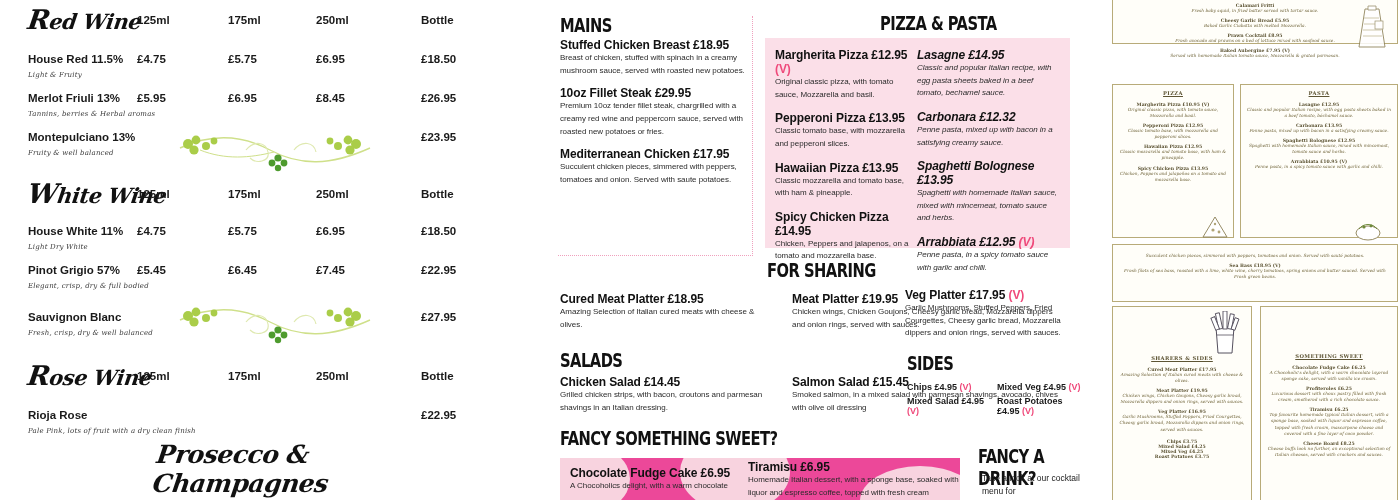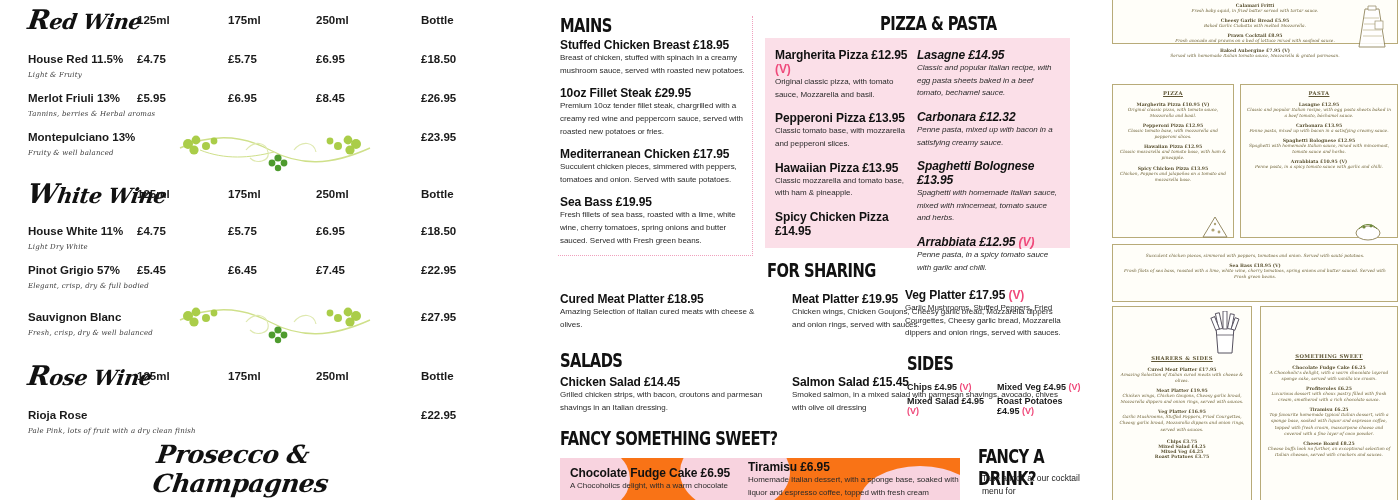--- a/index.html
+++ b/index.html
@@ -81,21 +81,21 @@
   .pp-left { left:10px; } .pp-right { left:152px;font-style:italic; }
   .pp-col .item { margin-bottom:10px; }
 
   #sharing-title { position:absolute; left:297px; top:259px; }
   #sharing-cols { position:absolute; left:90px; top:292px; width:510px; }
   #salads-title { position:absolute; left:90px; top:349px; }
   #salads-cols { position:absolute; left:90px; top:375px; width:510px; }
   #sweet-title { position:absolute; left:90px; top:427px; }
   #sweet-box {
     position:absolute; left:90px; top:458px; width:400px; height:42px;
-    background:#f97316; overflow:hidden;
+    background:#ec4899; overflow:hidden;
   }
   #sweet-box .blob {
     position:absolute; border-radius:50%; background:#f8d3df;
   }
   .two-col { position:relative; }
   .two-col .c1 { position:absolute; left:0; top:0; width:210px; }
   .two-col .c2 { position:absolute; left:232px; top:0; width:270px; }
 
   #veg-platter { position:absolute; left:435px; top:288px; width:180px; }
   #sides-title { position:absolute; left:437px; top:352px; }
@@ -287,44 +287,41 @@
       <div class="dish-desc">Breast of chicken, stuffed with spinach in a creamy mushroom sauce, served with roasted new potatoes.</div>
     </div>
     <div class="item">
       <div class="dish-name">10oz Fillet Steak £29.95</div>
       <div class="dish-desc">Premium 10oz tender fillet steak, chargrilled with a creamy red wine and peppercorn sauce, served with roasted new potatoes or fries.</div>
     </div>
     <div class="item">
       <div class="dish-name">Mediterranean Chicken £17.95</div>
       <div class="dish-desc">Succulent chicken pieces, simmered with peppers, tomatoes and onion. Served with saute potatoes.</div>
     </div>
-    <div class="item">
-      <div class="dish-name">Sea Bass £19.95</div>
-      <div class="dish-desc">Fresh fillets of sea bass, roasted with a lime, white wine, cherry tomatoes, spring onions and butter sauced. Served with Fresh green beans.</div>
-    </div>
   </div>
 
   <div class="blk-head" id="pizza-title">PIZZA &amp; PASTA</div>
 
   <div id="pizza-box">
     <div class="pp-col pp-left">
       <div class="item">
         <div class="dish-name"><span>Margherita Pizza £12.95</span> <span class="veg">(V)</span></div>
         <div class="dish-desc">Original classic pizza, with tomato sauce, Mozzarella and basil.</div>
       </div>
       <div class="item">
         <div class="dish-name"><span>Pepperoni Pizza £13.95</span> <span class="veg"></span></div>
         <div class="dish-desc">Classic tomato base, with mozzarella and pepperoni slices.</div>
       </div>
       <div class="item">
         <div class="dish-name"><span>Hawaiian Pizza £13.95</span> <span class="veg"></span></div>
         <div class="dish-desc">Classic mozzarella and tomato base, with ham &amp; pineapple.</div>
       </div>
       <div class="item">
         <div class="dish-name"><span>Spicy Chicken Pizza £14.95</span> <span class="veg"></span></div>
+        <div class="dish-desc">Chicken, Peppers and jalapenos, on a tomato and mozzarella base.</div>
       </div>
     </div>
 
     <div class="pp-col pp-right">
       <div class="item">
         <div class="dish-name"><span>Lasagne £14.95</span> <span class="veg"></span></div>
         <div class="dish-desc">Classic and popular Italian recipe, with egg pasta sheets baked in a beef tomato, bechamel sauce.</div>
       </div>
       <div class="item">
         <div class="dish-name"><span>Carbonara £12.32</span> <span class="veg"></span></div>

